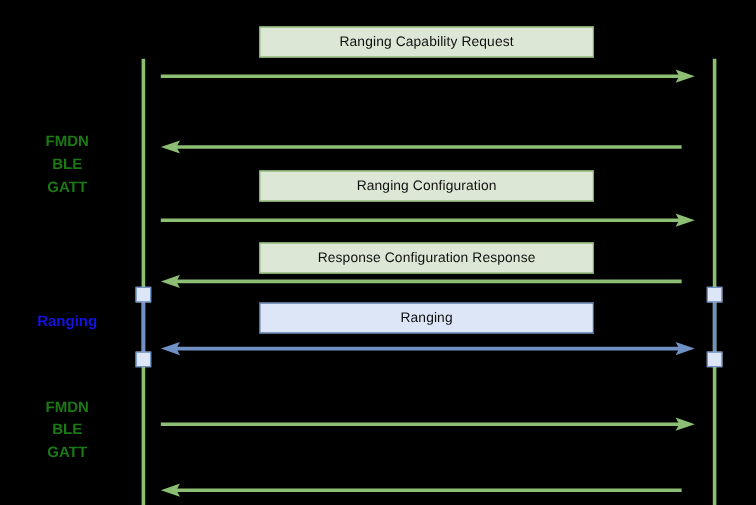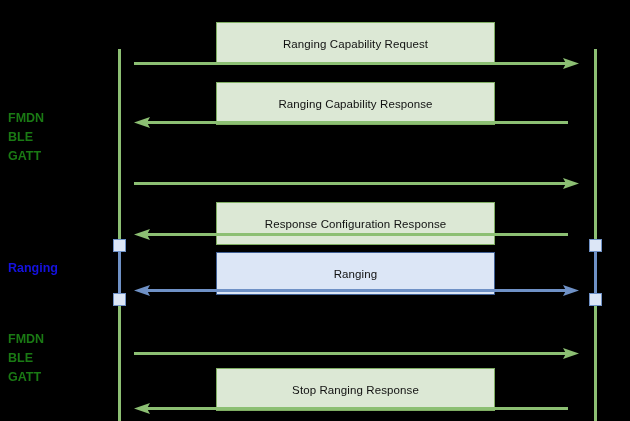--- a/index.html
+++ b/index.html
@@ -45,21 +45,21 @@
   #activation-left-top    { left: 113px; top: 239px; }
   #activation-left-bottom { left: 113px; top: 293px; }
   #activation-right-top   { left: 589px; top: 239px; }
   #activation-right-bottom{ left: 589px; top: 293px; }
 
   
   .msg-box {
     position: absolute;
     left: 216px;
     width: 279px;
-    height: 43px;
+    height: 26px;
     box-sizing: border-box;
     display: flex;
     align-items: center;
     justify-content: center;
     font-size: 11.5px;
     color: #111111;
     letter-spacing: .1px;
   }
   .msg-box.green {
     background: #dce8d5;
@@ -74,21 +74,21 @@
   .arrow {
     position: absolute;
     height: 11px;
   }
   .arrow svg { display: block; overflow: visible; }
 
   
   .side-label {
     position: absolute;
     width: 96px;
-    text-align: left;
+    text-align: center;
     font-size: 12.5px;
     font-weight: bold;
     line-height: 19px;
     white-space: pre-line;
   }
   .side-label.green { color: #1a7a14; }
   .side-label.blue  { color: #1512e0; }
 
   #label-fmdn-top    { left: 8px; top: 109px; }
   #label-ranging     { left: 8px; top: 259px; }
@@ -118,28 +118,28 @@
 GATT</div>
 
   <div class="msg-box green" style="top:22px">Ranging Capability Request</div>
   <div class="arrow" style="left:134px; top:58px; width:445px">
     <svg width="445" height="11" viewBox="0 0 445 11">
       <line x1="0" y1="5.5" x2="435" y2="5.5" stroke="#8cbf73" stroke-width="3"></line>
       <polygon points="445,5.5 429,0 432,5.5 429,11" fill="#8cbf73"></polygon>
     </svg>
   </div>
 
-  <div class="msg-box green" style="top:82px">Ranging Capability Response</div>
   <div class="arrow" style="left:134px; top:117px; width:434px">
     <svg width="434" height="11" viewBox="0 0 434 11">
       <line x1="10" y1="5.5" x2="434" y2="5.5" stroke="#8cbf73" stroke-width="3"></line>
       <polygon points="0,5.5 16,0 13,5.5 16,11" fill="#8cbf73"></polygon>
     </svg>
   </div>
 
+  <div class="msg-box green" style="top:142px">Ranging Configuration</div>
   <div class="arrow" style="left:134px; top:178px; width:445px">
     <svg width="445" height="11" viewBox="0 0 445 11">
       <line x1="0" y1="5.5" x2="435" y2="5.5" stroke="#8cbf73" stroke-width="3"></line>
       <polygon points="445,5.5 429,0 432,5.5 429,11" fill="#8cbf73"></polygon>
     </svg>
   </div>
 
   <div class="msg-box green" style="top:202px">Response Configuration Response</div>
   <div class="arrow" style="left:134px; top:229px; width:434px">
     <svg width="434" height="11" viewBox="0 0 434 11">
@@ -157,21 +157,20 @@
     </svg>
   </div>
 
   <div class="arrow" style="left:134px; top:348px; width:445px">
     <svg width="445" height="11" viewBox="0 0 445 11">
       <line x1="0" y1="5.5" x2="435" y2="5.5" stroke="#8cbf73" stroke-width="3"></line>
       <polygon points="445,5.5 429,0 432,5.5 429,11" fill="#8cbf73"></polygon>
     </svg>
   </div>
 
-  <div class="msg-box green" style="top:368px">Stop Ranging Response</div>
   <div class="arrow" style="left:134px; top:403px; width:434px">
     <svg width="434" height="11" viewBox="0 0 434 11">
       <line x1="10" y1="5.5" x2="434" y2="5.5" stroke="#8cbf73" stroke-width="3"></line>
       <polygon points="0,5.5 16,0 13,5.5 16,11" fill="#8cbf73"></polygon>
     </svg>
   </div>
 
 </div>
 
 </body></html>

